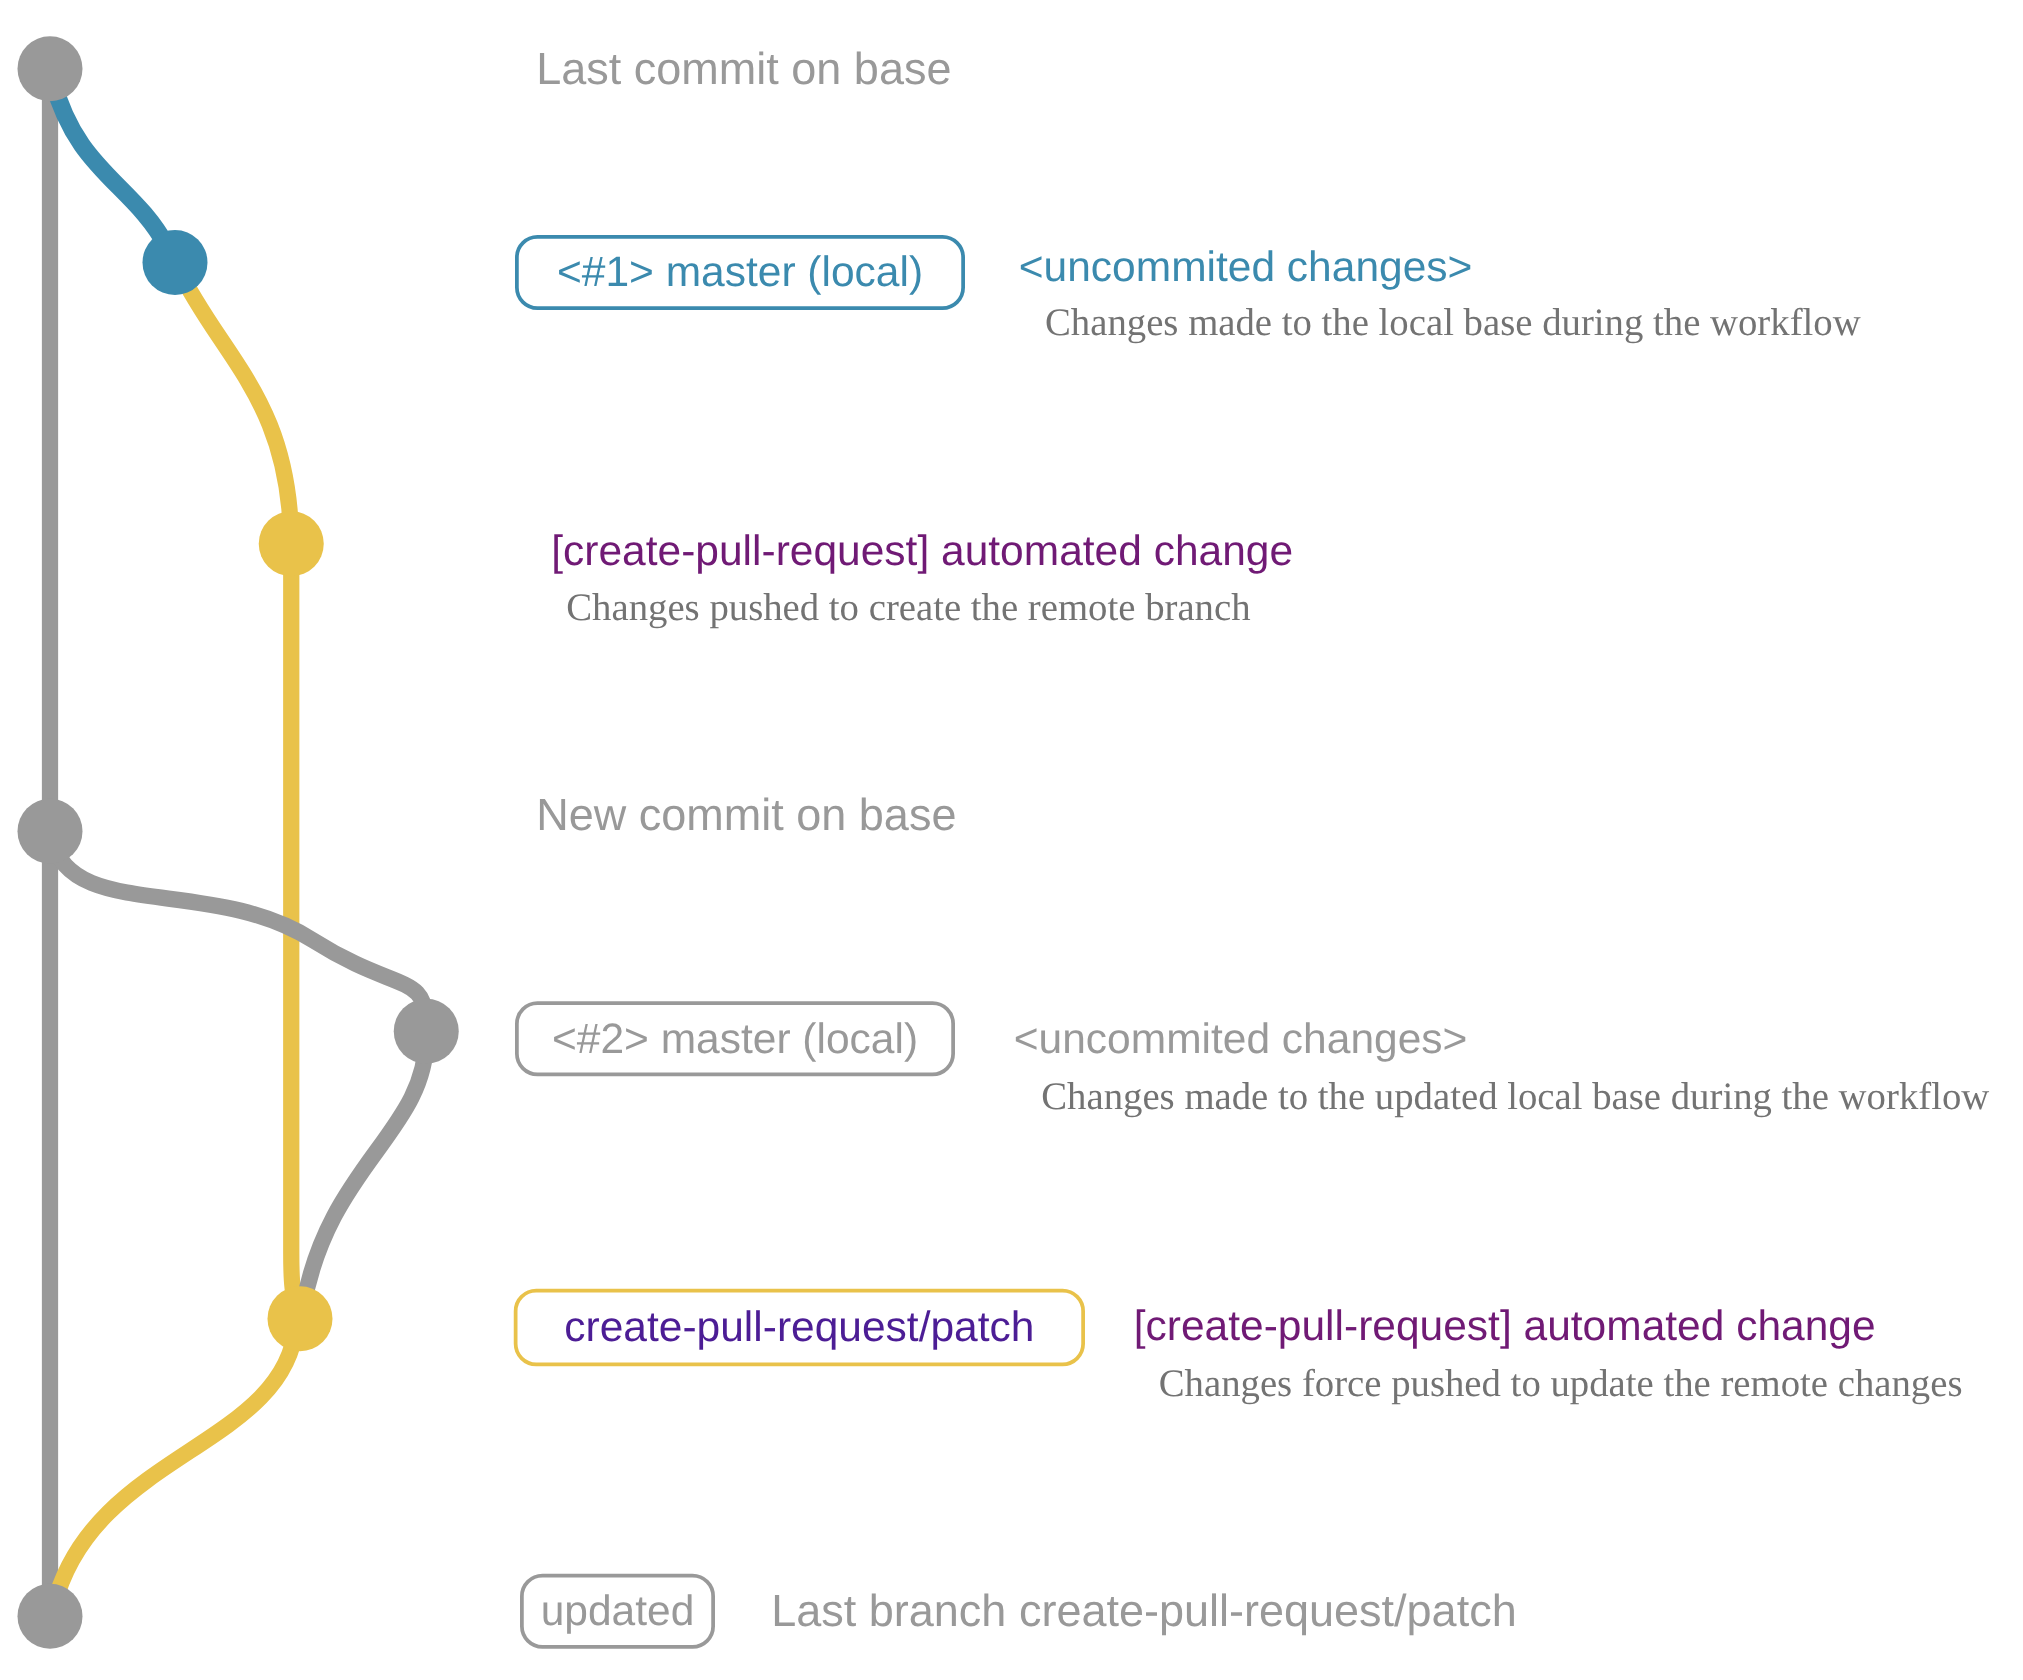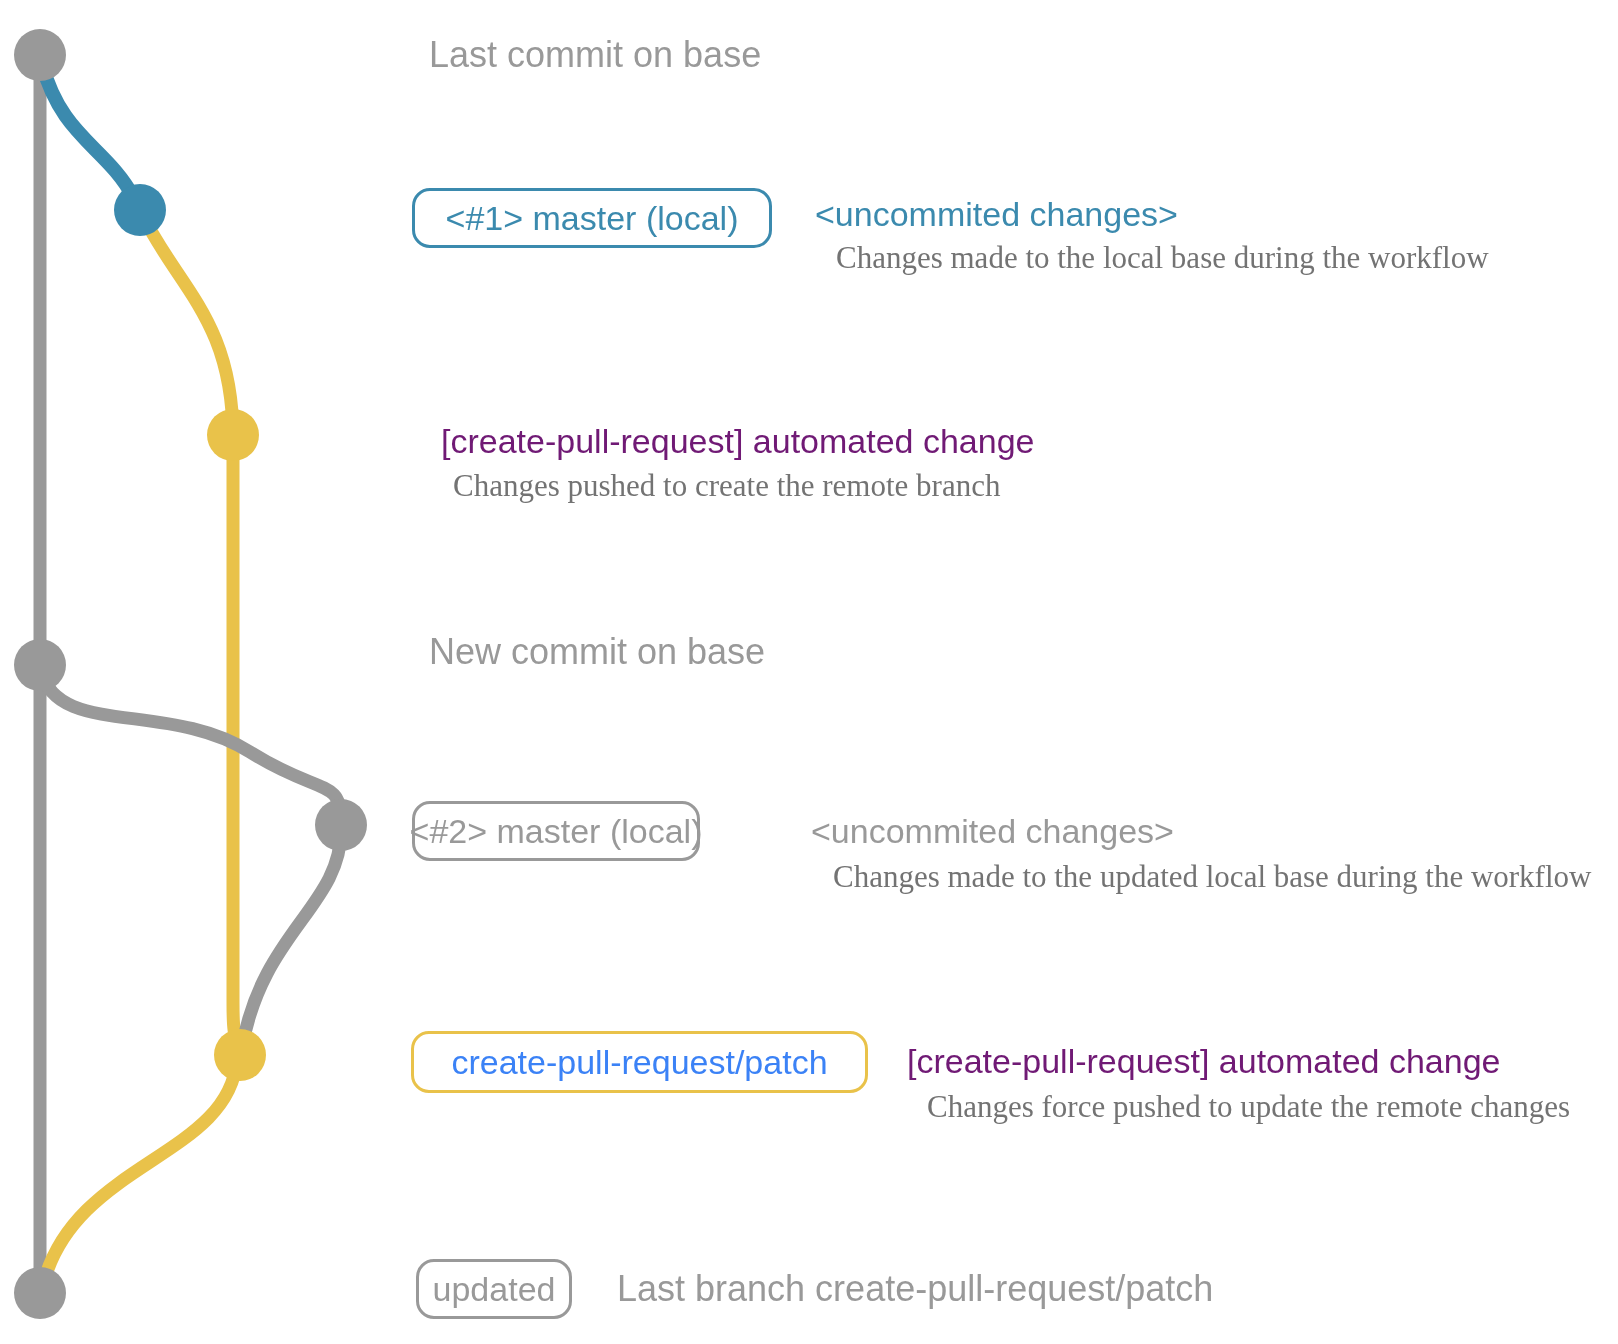--- a/index.html
+++ b/index.html
@@ -25,21 +25,21 @@
     display:flex;align-items:center;justify-content:center;
     border:3px solid #999999;
     border-radius:18px;
     font-size:34px;
     background:#ffffff;
     white-space:nowrap;
     text-align:right;
   }
   .badge.b-blue{border-color:#3b8aae;color:#3b8aae;}
   .badge.b-gray{border-color:#999999;color:#999999;}
-  .badge.b-yellow{border-color:#e9c24a;color:#3b82f6;}
+  .badge.b-yellow{border-color:#e9c24a;color:#4c1d95;}
 </style>
 </head>
 <body>
 
 <div class="stage">
 
   <svg class="graph-svg" width="1618" height="1344" viewBox="0 0 1618 1344">
 
     <path d="M 40 55 L 40 1293" fill="none" stroke-width="13" stroke-linecap="round" stroke="#999999"></path>
 
@@ -66,21 +66,21 @@
 
   <div class="badge b-blue" style="left:412px;top:188px;width:360px;height:60px;">&lt;#1&gt; master (local)</div>
   <div class="label sans lbl c-blue" style="left:788px;top:197px;">&lt;uncommited changes&gt;</div>
   <div class="label serif" style="left:809px;top:242px;">Changes made to the local base during the workflow</div>
 
   <div class="label sans lbl c-yellow" style="left:414px;top:424px;">[create-pull-request] automated change</div>
   <div class="label serif" style="left:426px;top:470px;">Changes pushed to create the remote branch</div>
 
   <div class="label sans hdr c-gray" style="left:402px;top:634px;">New commit on base</div>
 
-  <div class="badge b-gray" style="left:412px;top:801px;width:288px;height:60px;">&lt;#2&gt; master (local)</div>
+  <div class="badge b-gray" style="left:412px;top:801px;width:352px;height:60px;">&lt;#2&gt; master (local)</div>
   <div class="label sans lbl c-gray" style="left:784px;top:814px;">&lt;uncommited changes&gt;</div>
   <div class="label serif" style="left:806px;top:861px;">Changes made to the updated local base during the workflow</div>
 
   <div class="badge b-yellow" style="left:411px;top:1031px;width:457px;height:62px;">create-pull-request/patch</div>
   <div class="label sans lbl c-yellow" style="left:880px;top:1044px;">[create-pull-request] automated change</div>
   <div class="label serif" style="left:900px;top:1091px;">Changes force pushed to update the remote changes</div>
 
   <div class="badge b-gray" style="left:416px;top:1259px;width:156px;height:60px;">updated</div>
   <div class="label sans hdr c-gray" style="left:590px;top:1271px;">Last branch create-pull-request/patch</div>
 

